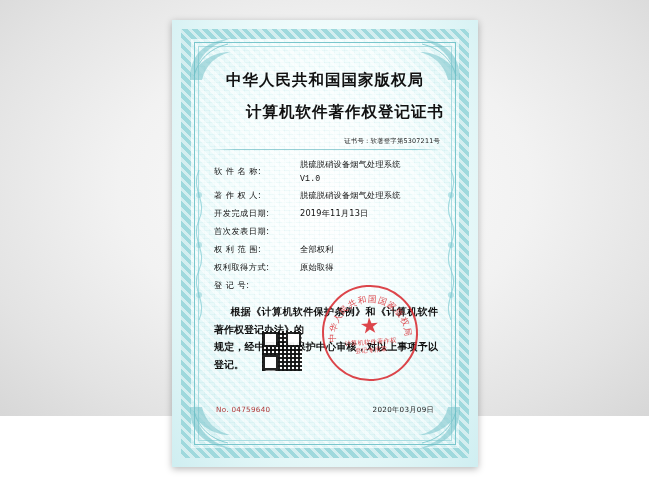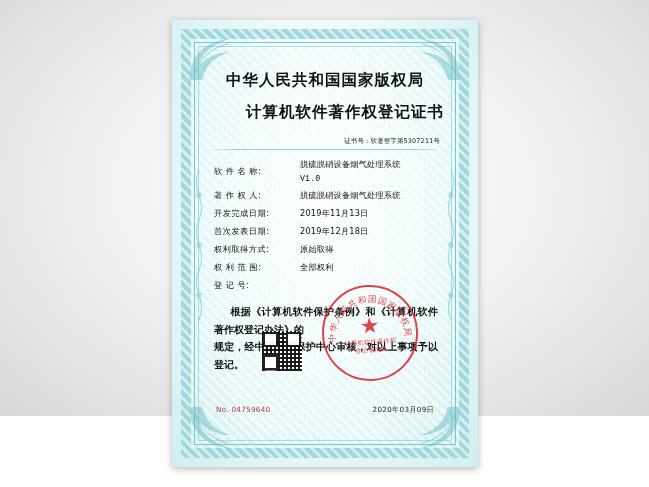--- a/index.html
+++ b/index.html
@@ -325,31 +325,30 @@
           <div class="fvalue">脱硫脱硝设备烟气处理系统</div>
         </div>
 
         <div class="frow gap-big">
           <div class="flabel">开发完成日期:</div>
           <div class="fvalue">2019年11月13日</div>
         </div>
 
         <div class="frow">
           <div class="flabel">首次发表日期:</div>
-          <div class="fvalue">2019年12月18日</div>
+        </div>
+
+        <div class="frow">
+          <div class="flabel">权 利 范 围:</div>
+          <div class="fvalue">全部权利</div>
         </div>
 
         <div class="frow">
           <div class="flabel">权利取得方式:</div>
           <div class="fvalue">原始取得</div>
-        </div>
-
-        <div class="frow">
-          <div class="flabel">权 利 范 围:</div>
-          <div class="fvalue">全部权利</div>
         </div>
 
         <div class="frow">
           <div class="flabel">登 记 号:</div>
         </div>
 
       </div>
 
       <div class="para">
         <span class="indent"></span><span>根据《计算机软件保护条例》和《计算机软件著作权登记办法》的</span><br>

